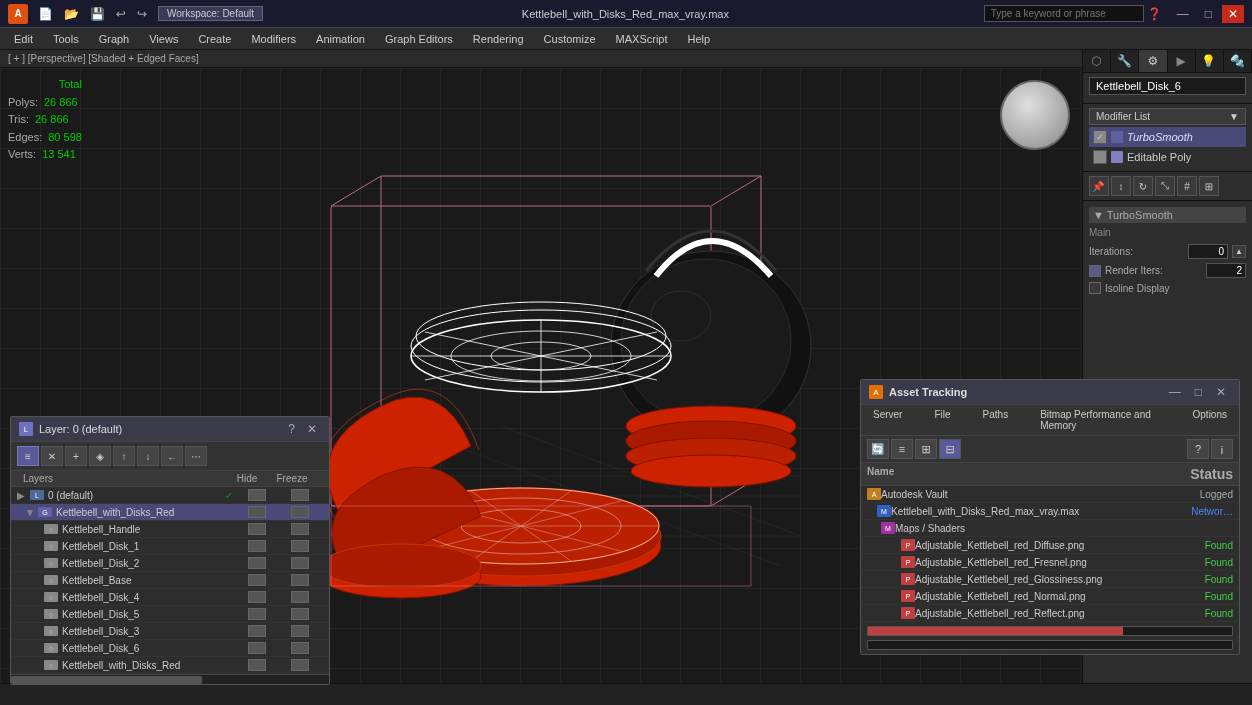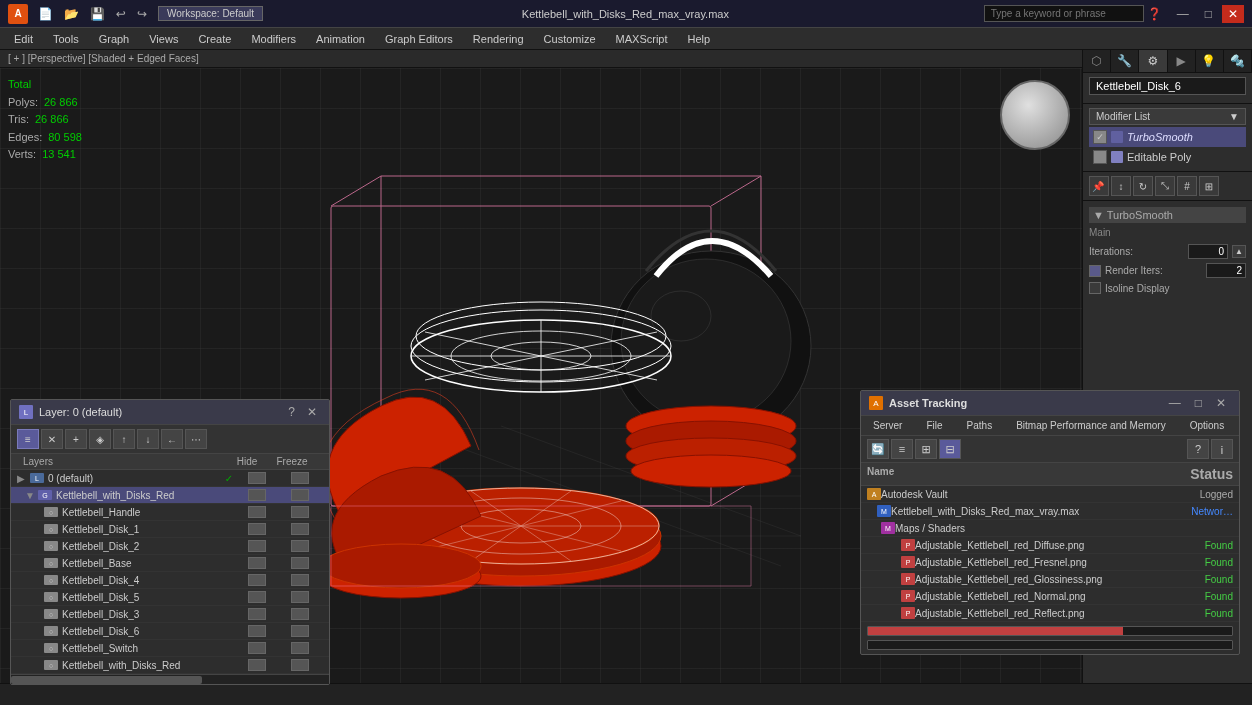--- a/index.html
+++ b/index.html
@@ -20,21 +20,21 @@
     
     #menubar { background: #2d2d2d; height: 22px; display: flex; align-items: center; padding: 0 4px; border-bottom: 1px solid #111; }
     #menubar .menu-item { padding: 2px 10px; cursor: pointer; color: #ccc; font-size: 11px; }
 
     
     #viewport-area { display: flex; height: calc(705px - 50px); }
 
     
     #viewport { flex: 1; background: #7f1d1d; position: relative; overflow: hidden; }
     #viewport-header { background: #2a2a2a; padding: 3px 8px; font-size: 10px; color: #aaa; border-bottom: 1px solid #111; }
-    #viewport-canvas { width: 100%; height: calc(100% - 20px); position: relative; overflow: hidden; }
+    #viewport-canvas { width: 100%; height: calc(100% - 20px); position: relative; overflow: hidden; text-align: right; }
     
     
     .grid-bg { position: absolute; inset: 0; background: 
       linear-gradient(rgba(60,60,60,0.3) 1px, transparent 1px),
       linear-gradient(90deg, rgba(60,60,60,0.3) 1px, transparent 1px);
       background-size: 40px 40px;
       background-color: #1a1a1a; }
 
     
     #stats { position: absolute; top: 8px; left: 8px; font-size: 11px; color: #00cc00; line-height: 1.6; }
@@ -109,21 +109,21 @@
 
     
     #asset-panel { position: absolute; bottom: 50px; left: 860px; width: 380px; background: #2d2d2d; border: 1px solid #555; border-radius: 2px; z-index: 10; }
     #asset-panel-header { background: #3a3a4a; padding: 4px 8px; display: flex; align-items: center; justify-content: space-between; border-bottom: 1px solid #444; cursor: move; }
     #asset-panel-header .aph-left { display: flex; align-items: center; gap: 6px; }
     #asset-panel-icon { width: 14px; height: 14px; background: #e07000; border-radius: 1px; font-size: 8px; display: flex; align-items: center; justify-content: center; color:#fff; }
     #asset-panel-title { font-size: 11px; color: #ddd; font-weight: bold; }
     #asset-panel-wincontrols { display: flex; gap: 4px; align-items: center; }
     #asset-panel-wincontrols span { font-size: 12px; cursor: pointer; color: #aaa; padding: 1px 5px; }
     
-    #asset-menubar { display: flex; gap: 8px; padding: 2px 4px; background: #333; border-bottom: 1px solid #444; }
+    #asset-menubar { display: flex; gap: 16px; padding: 2px 4px; background: #333; border-bottom: 1px solid #444; }
     #asset-menubar .am-item { padding: 2px 8px; font-size: 10px; color: #ccc; cursor: pointer; }
     
     #asset-toolbar { display: flex; align-items: center; gap: 2px; padding: 3px 6px; background: #333; border-bottom: 1px solid #444; }
     .asset-tool { width: 22px; height: 20px; background: #444; border: 1px solid #555; display: flex; align-items: center; justify-content: center; font-size: 11px; cursor: pointer; color: #ccc; }
     .asset-tool.active { background: #5a5a9a; }
     .asset-tool-spacer { flex: 1; }
     
     #asset-col-header { display: flex; padding: 3px 6px; background: #383838; border-bottom: 1px solid #444; }
     .ac-name { flex: 1; font-size: 10px; color: #aaa; font-weight: bold; }
     .ac-status { width: 80px; font-size: 14px; color: #aaa; font-weight: bold; text-align: right; }
@@ -467,27 +467,20 @@
     <div class="layer-item sub-item">
       <span class="layer-expand"></span>
       <div class="layer-icon obj-icon" style="background:#888;">○</div>
       <span class="layer-name">Kettlebell_Disk_6</span>
       <div class="layer-vis-box"></div>
       <div class="layer-freeze-box"></div>
     </div>
     <div class="layer-item sub-item">
       <span class="layer-expand"></span>
       <div class="layer-icon obj-icon" style="background:#888;">○</div>
-      <span class="layer-name">Kettlebell_Switch</span>
-      <div class="layer-vis-box"></div>
-      <div class="layer-freeze-box"></div>
-    </div>
-    <div class="layer-item sub-item">
-      <span class="layer-expand"></span>
-      <div class="layer-icon obj-icon" style="background:#888;">○</div>
       <span class="layer-name">Kettlebell_with_Disks_Red</span>
       <div class="layer-vis-box"></div>
       <div class="layer-freeze-box"></div>
     </div>
   </div>
   <div id="layer-scrollbar">
     <div id="layer-scrollbar-thumb"></div>
   </div>
 </div>
 

